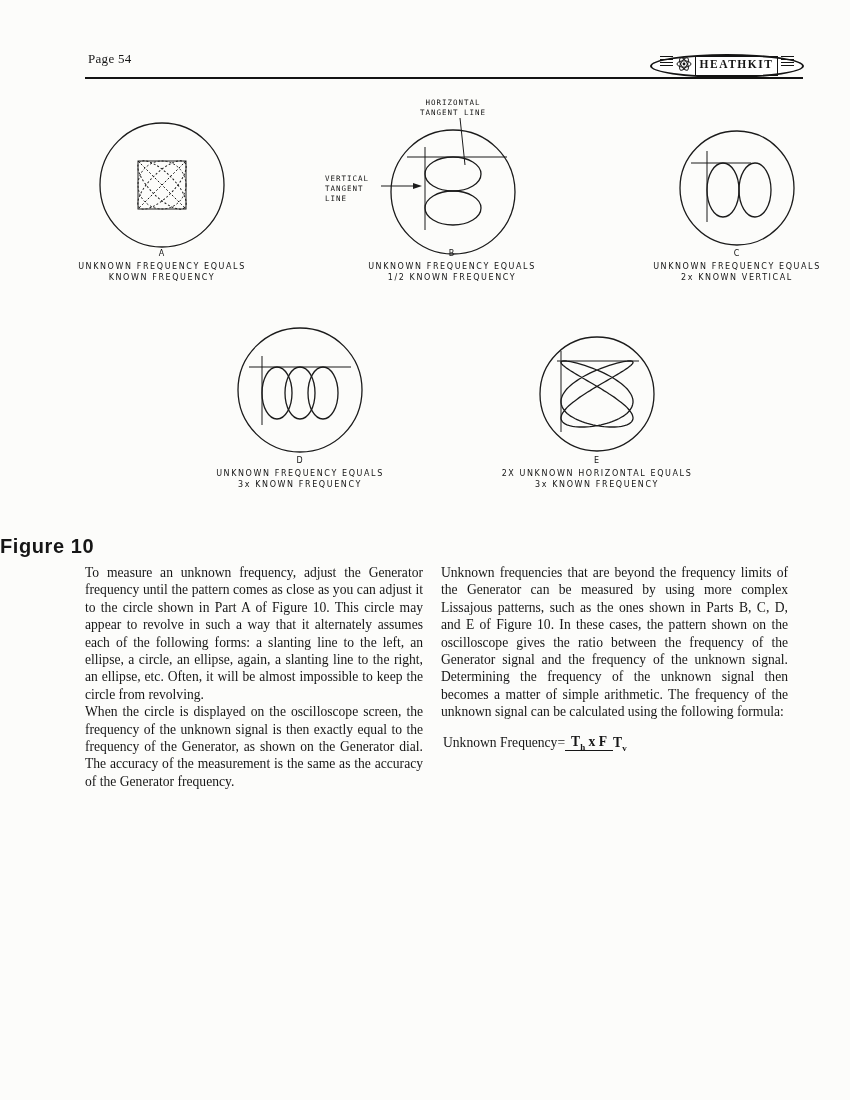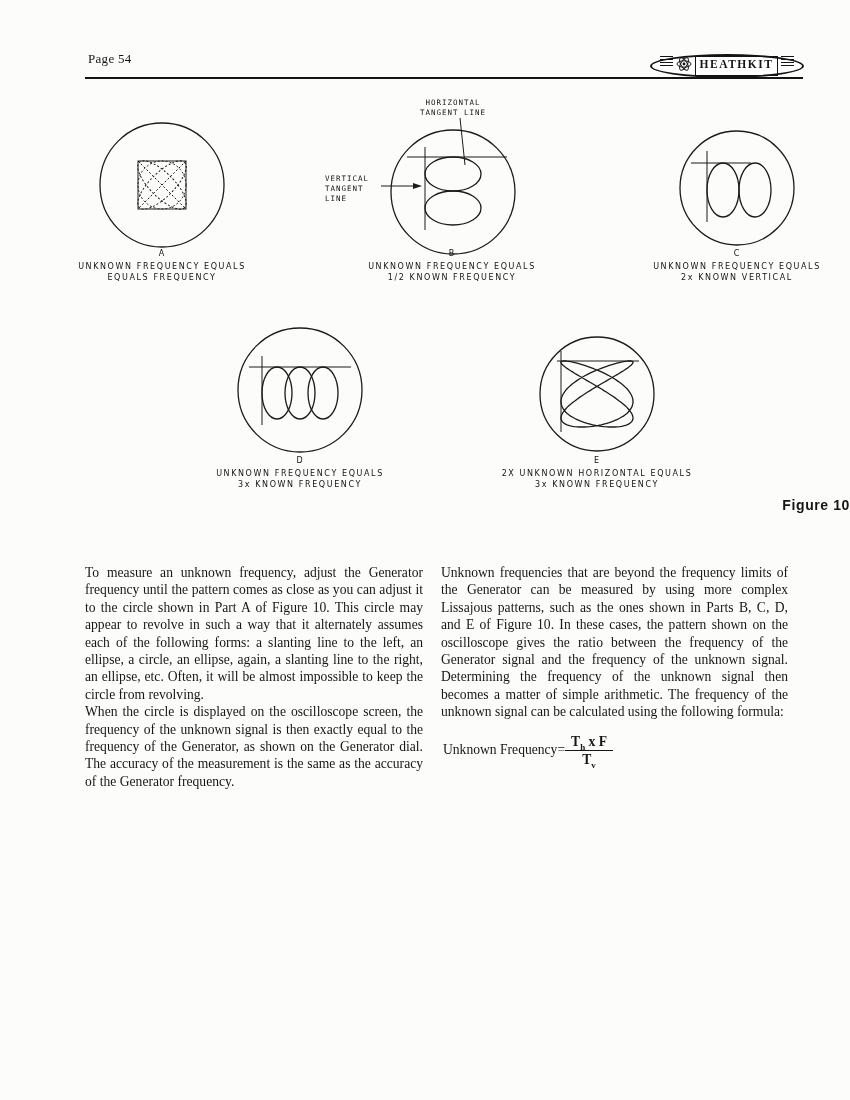--- a/index.html
+++ b/index.html
@@ -39,35 +39,35 @@
     font-family:"DejaVu Sans Mono", monospace;
     font-size:7.5px; letter-spacing:1px; fill:#141414;
   }
   .caption {
     position:absolute; width:230px; text-align:center;
     font-family:"DejaVu Sans", sans-serif; font-size:8px;
     letter-spacing:1.6px; line-height:11px; color:#141414;
   }
   .caption .figlabel { display:block; margin-bottom:2px; letter-spacing:1px; }
   .figure-title {
-    position:absolute; left:0; right:0; top:497px; text-align:right;
+    position:absolute; left:0; right:0; top:535px; text-align:left;
     font-family:"Liberation Sans", sans-serif; font-weight:bold;
-    font-size:14px; letter-spacing:0.6px;
+    font-size:20px; letter-spacing:0.6px;
   }
 
   
   .col { position:absolute; top:564px; font-size:13.6px; line-height:17.4px; text-align:justify; }
   .col-left  { left:85px;  width:338px; }
   .col-right { left:433px; width:347px;margin-left:8px; }
   .col-left p + p { }
   .formula {
     display:flex; align-items:center; 
     margin:13px 0 9px 2px; font-size:13.6px; text-align:left;
   }
-  .frac { display:inline-flex; flex-direction:column; align-items:center; font-weight:bold;text-align:center; }
+  .frac { display:inline-flex; flex-direction:row; align-items:center; font-weight:bold;text-align:center; }
   .frac .num { border-bottom:1.5px solid #161616; padding:0 6px 1px; line-height:15px; }
   .frac .den { padding-top:1px; line-height:15px; }
   sub { font-size:9px; line-height:0; }
   .p2r { margin-top:2px; }
 </style>
 </head>
 <body>
 
 <div class="pageno">Page 54</div>
 <div class="logo">
@@ -90,21 +90,21 @@
     <line x1="41" y1="41" x2="89" y2="89" class="dash"></line>
     <line x1="89" y1="41" x2="41" y2="89" class="dash"></line>
     <circle cx="65" cy="65" r="24" class="dash"></circle>
     <ellipse cx="65" cy="65" rx="32" ry="12" class="dash" transform="rotate(45 65 65)"></ellipse>
     <ellipse cx="65" cy="65" rx="32" ry="12" class="dash" transform="rotate(-45 65 65)"></ellipse>
   </svg>
 </div>
 <div class="caption" style="left:47px; top:248px;">
   <span class="figlabel">A</span>
   <span>UNKNOWN FREQUENCY EQUALS</span><br>
-  <span>EQUALS FREQUENCY</span>
+  <span>KNOWN FREQUENCY</span>
 </div>
 
 <div class="fig" style="left:295px; top:95px;">
   <svg width="320" height="185" viewBox="0 0 320 185">
     <text x="158" y="10" text-anchor="middle">HORIZONTAL</text>
     <text x="158" y="20" text-anchor="middle">TANGENT LINE</text>
     <line x1="165" y1="23" x2="170" y2="70" class="thin"></line>
     <circle cx="158" cy="97" r="62" class="stroke"></circle>
     <line x1="112" y1="62" x2="212" y2="62" class="thin"></line>
     <line x1="130" y1="52" x2="130" y2="135" class="thin"></line>

